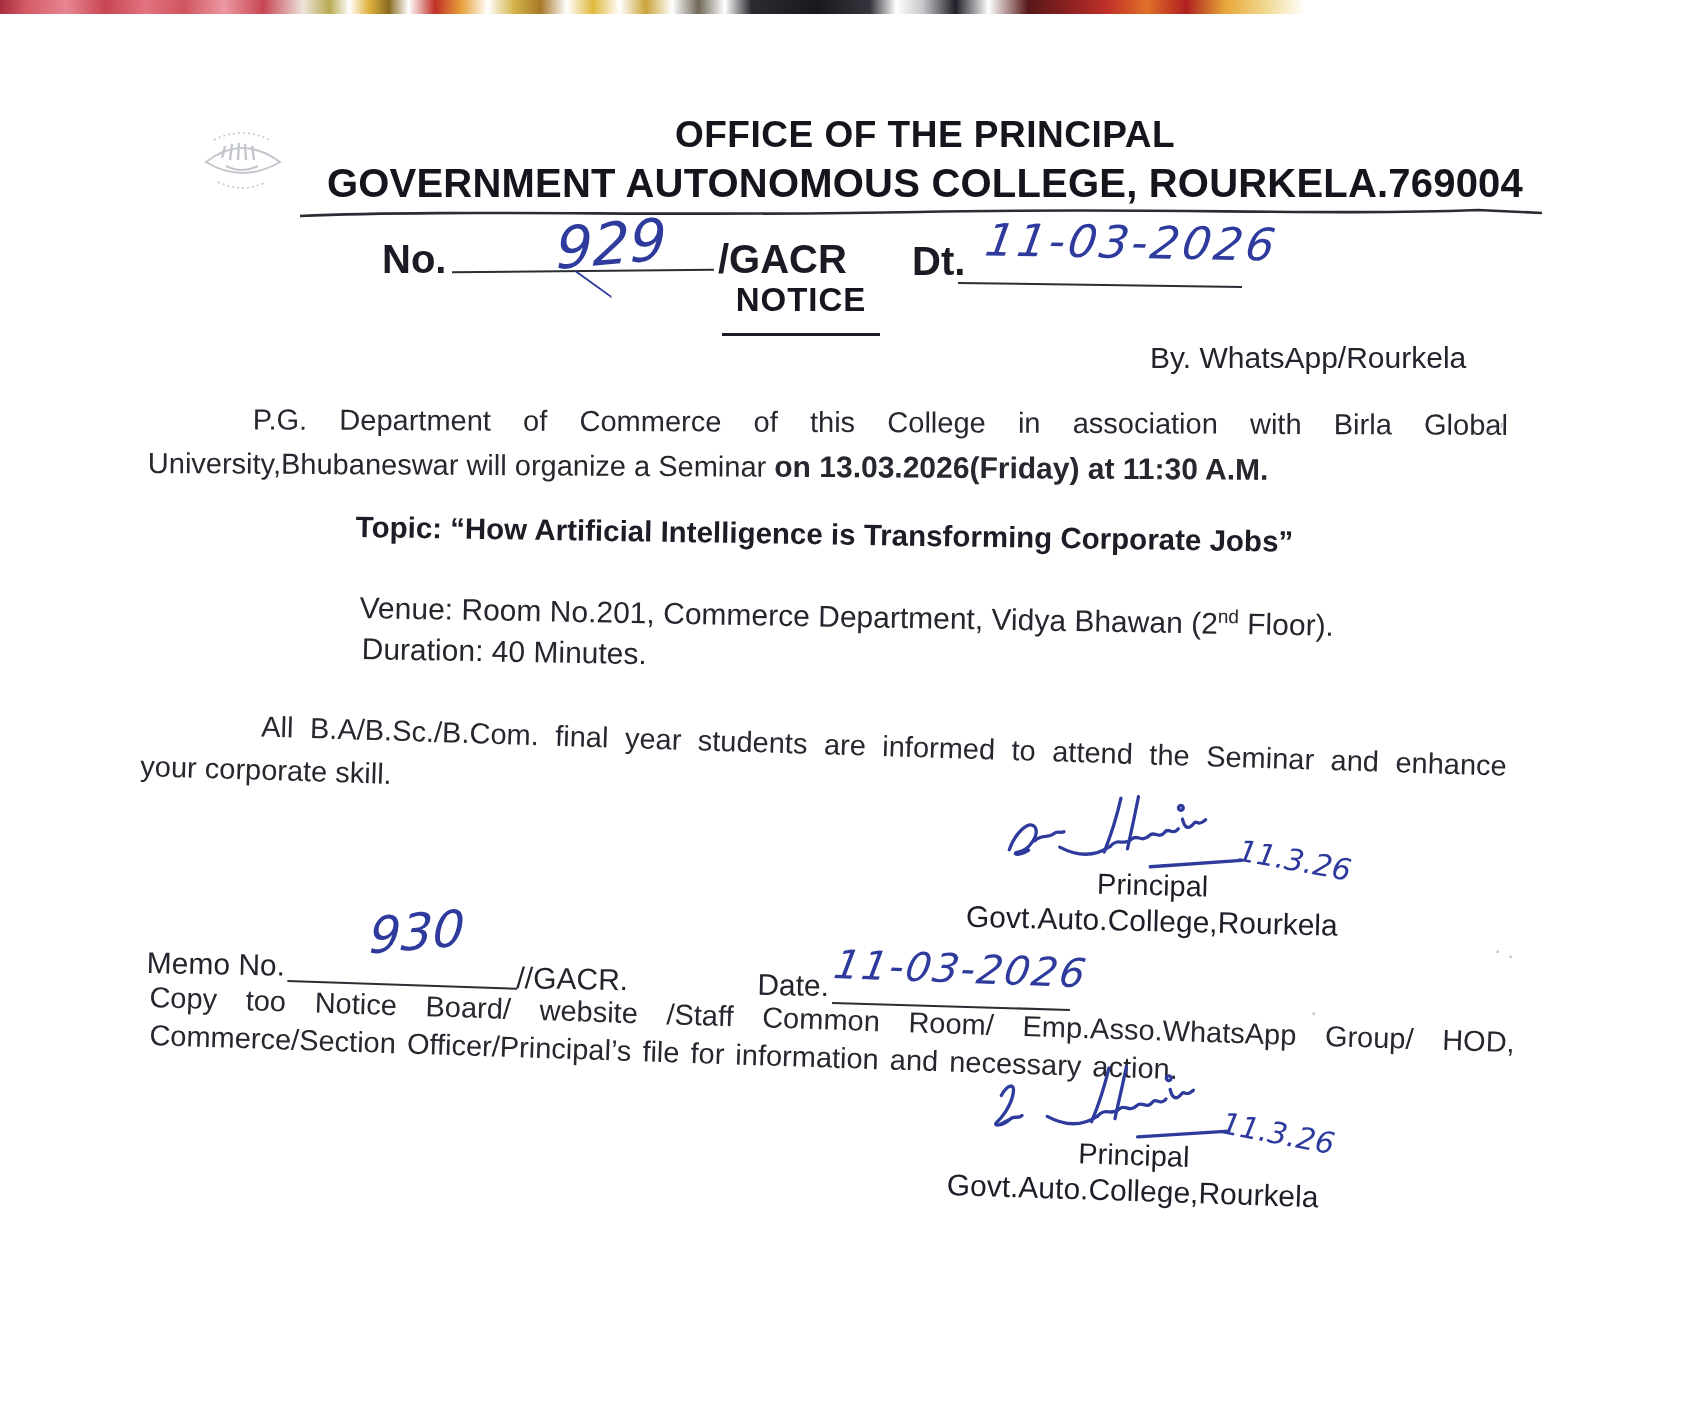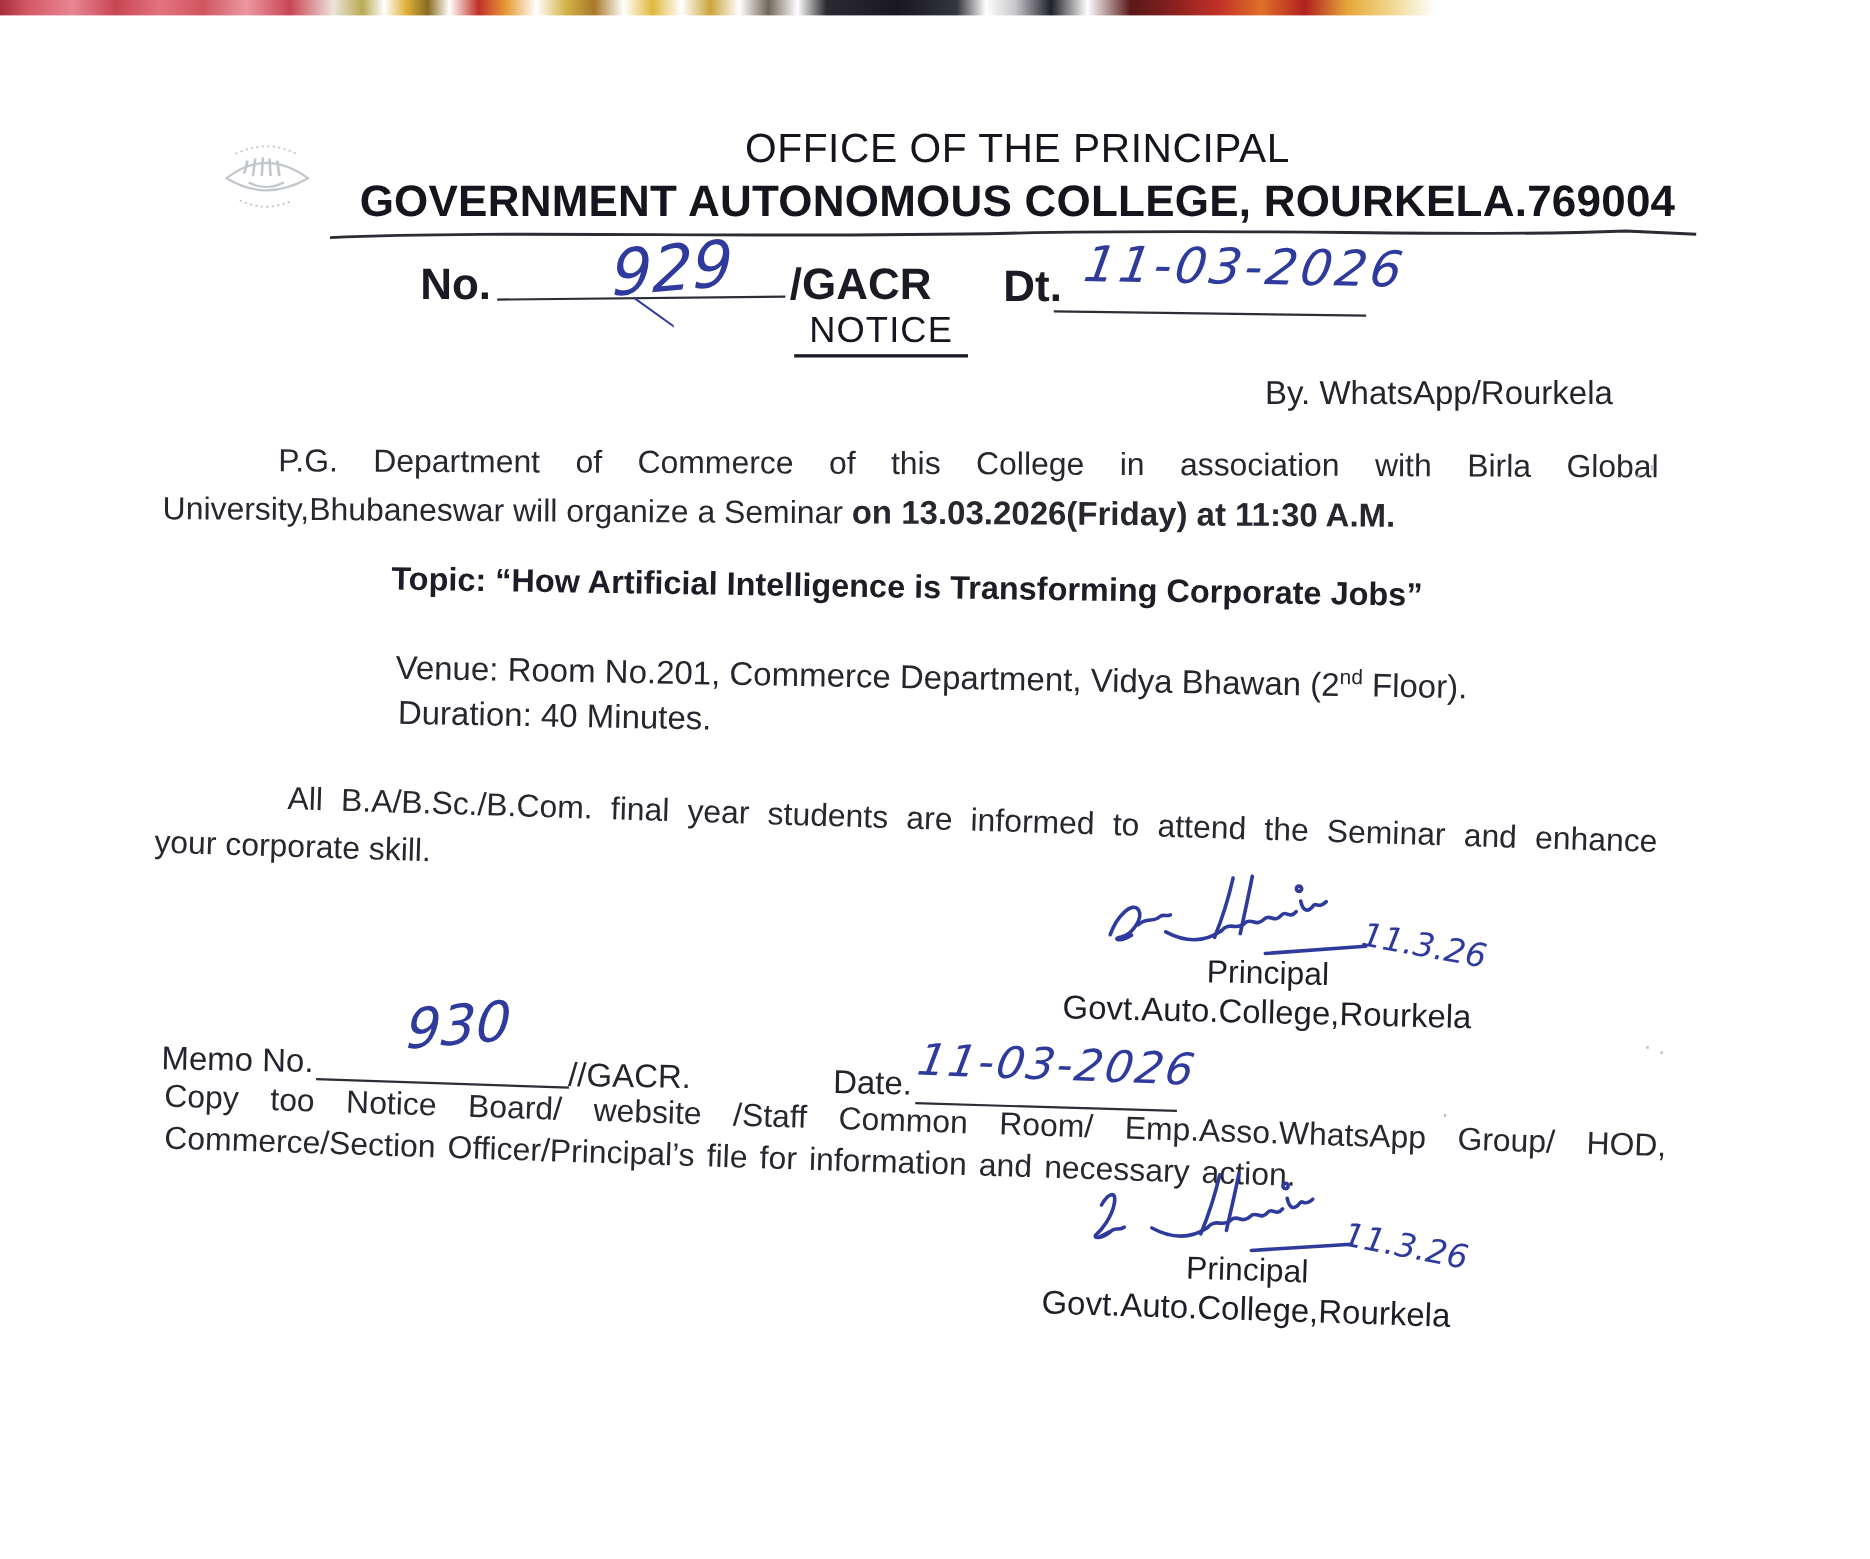--- a/index.html
+++ b/index.html
@@ -16,30 +16,30 @@
       #a82e3e 0%, #d45a66 2%, #e78692 5%, #c84553 8%, #e2737f 11%,
       #d05560 14%, #eb98a1 17%, #c84553 20%, #ece4dc 23%, #b8aa50 25%,
       #ffffff 26.5%, #e0b23c 28%, #8a6a20 29.5%, #ffffff 31%, #c03028 33%,
       #e8a03a 35%, #ffffff 37%, #d4b44a 39%, #a87828 41%, #ffffff 43%,
       #e0b83c 45%, #ffffff 47%, #caa43a 49%, #ffffff 51%, #706858 53%,
       #ffffff 55%, #2a2a30 57%, #18181e 62%, #35353d 66%, #ffffff 68%,
       #c8c8cc 70%, #202028 72.5%, #ffffff 75%, #581818 78%, #8a2020 81%,
       #c03028 84%, #e07028 87%, #b02020 90%, #e8a83a 93%, #f0d890 96%, #ffffff 99%);
   }
   .hdr-block{left:300px; top:114px; width:1250px; text-align:center; color:#14151d;}
-  .hdr1{font-size:37px; font-weight:normal; letter-spacing:.5px;}
+  .hdr1{font-size:37px; font-weight:bold; letter-spacing:.5px;}
   .hdr2{font-size:40px; font-weight:bold; margin-top:5px; letter-spacing:.2px;}
   .bold{font-weight:bold;}
   .ink{color:#2e3b9d; font-family:"DejaVu Sans",sans-serif; font-style:italic;}
   .lbl{font-size:40px; font-weight:bold; color:#1a1b24;}
   .uline{border-top:2.6px solid #2c2d35; height:0;}
   .notice-title{
     left:722px; top:281px; width:158px; text-align:center;
-    font-size:33px; font-weight:normal; letter-spacing:1px; color:#15161f;
-    border-bottom:3.5px solid #1a1b24; padding-bottom:3px;
+    font-size:33px; font-weight:bold; letter-spacing:1px; color:#15161f;
+    border-bottom:3.5px solid #1a1b24; padding-bottom:14px;
   }
   .byline{left:1150px; top:341px; font-size:30px; color:#23242c;}
   .body-txt{font-size:29px; color:#27282f; line-height:38px;}
   .just{text-align:justify; text-align-last:justify;}
   .topic{left:356px; top:510px; font-size:29.5px; font-weight:bold; color:#1c1d26;
          transform:rotate(.9deg); transform-origin:left top;}
   .venue{left:360px; top:590px; font-size:30px; transform:rotate(1.05deg); transform-origin:left top;}
   .venue sup{font-size:19px;}
   .duration{left:362px; top:632px; font-size:30px; transform:rotate(1.05deg); transform-origin:left top;}
   .sig{width:430px; text-align:center; transform-origin:left top;}

